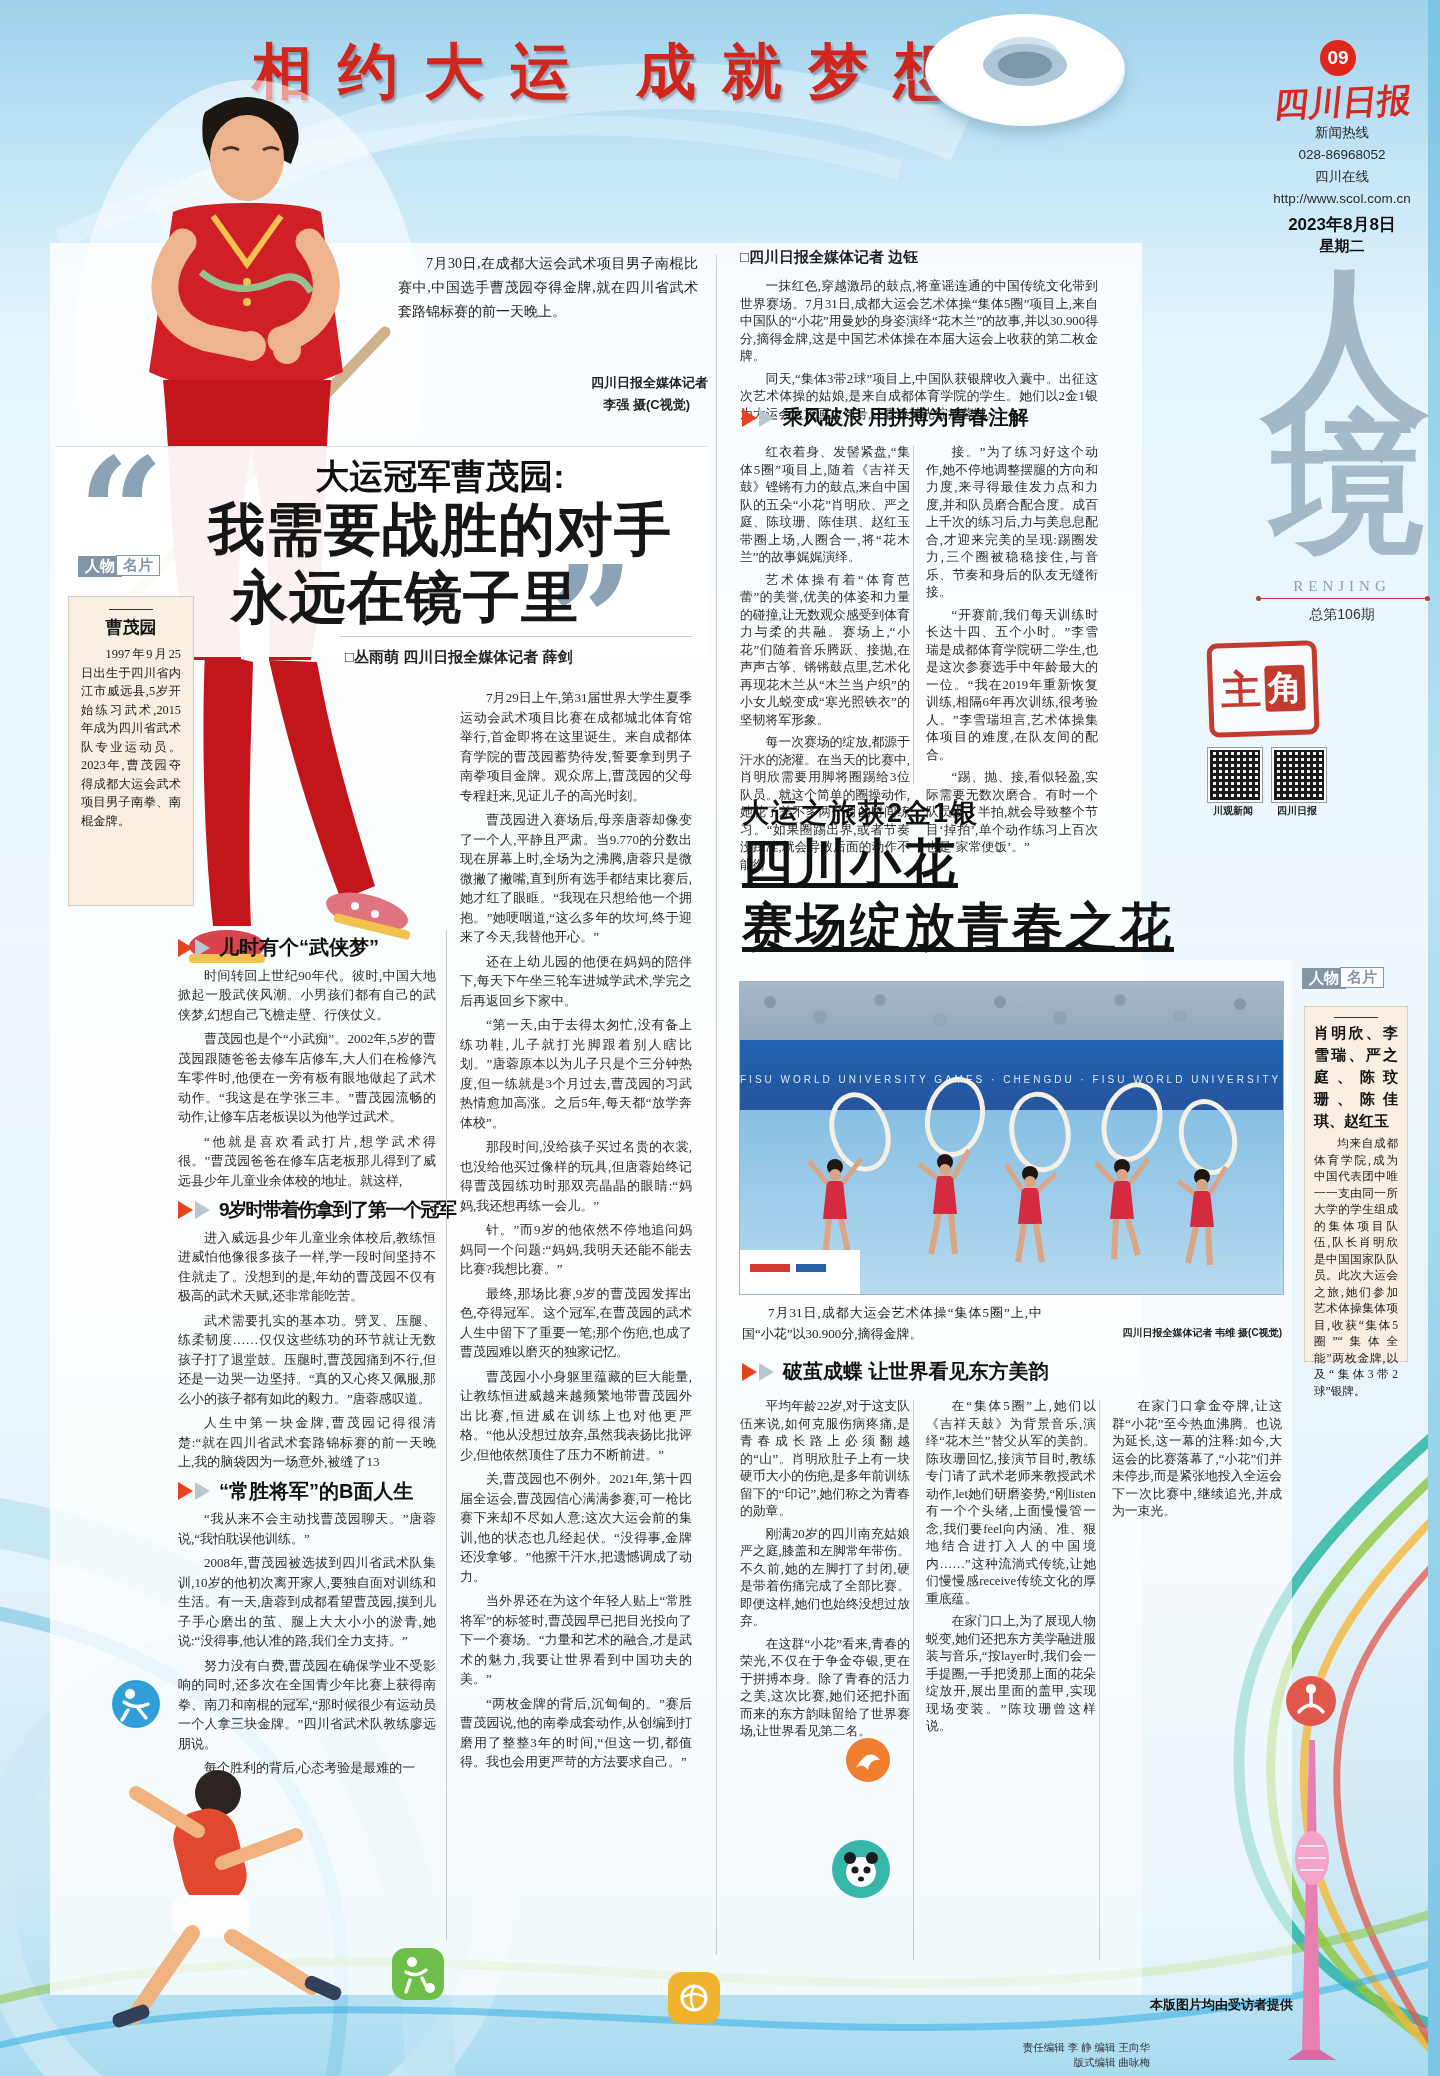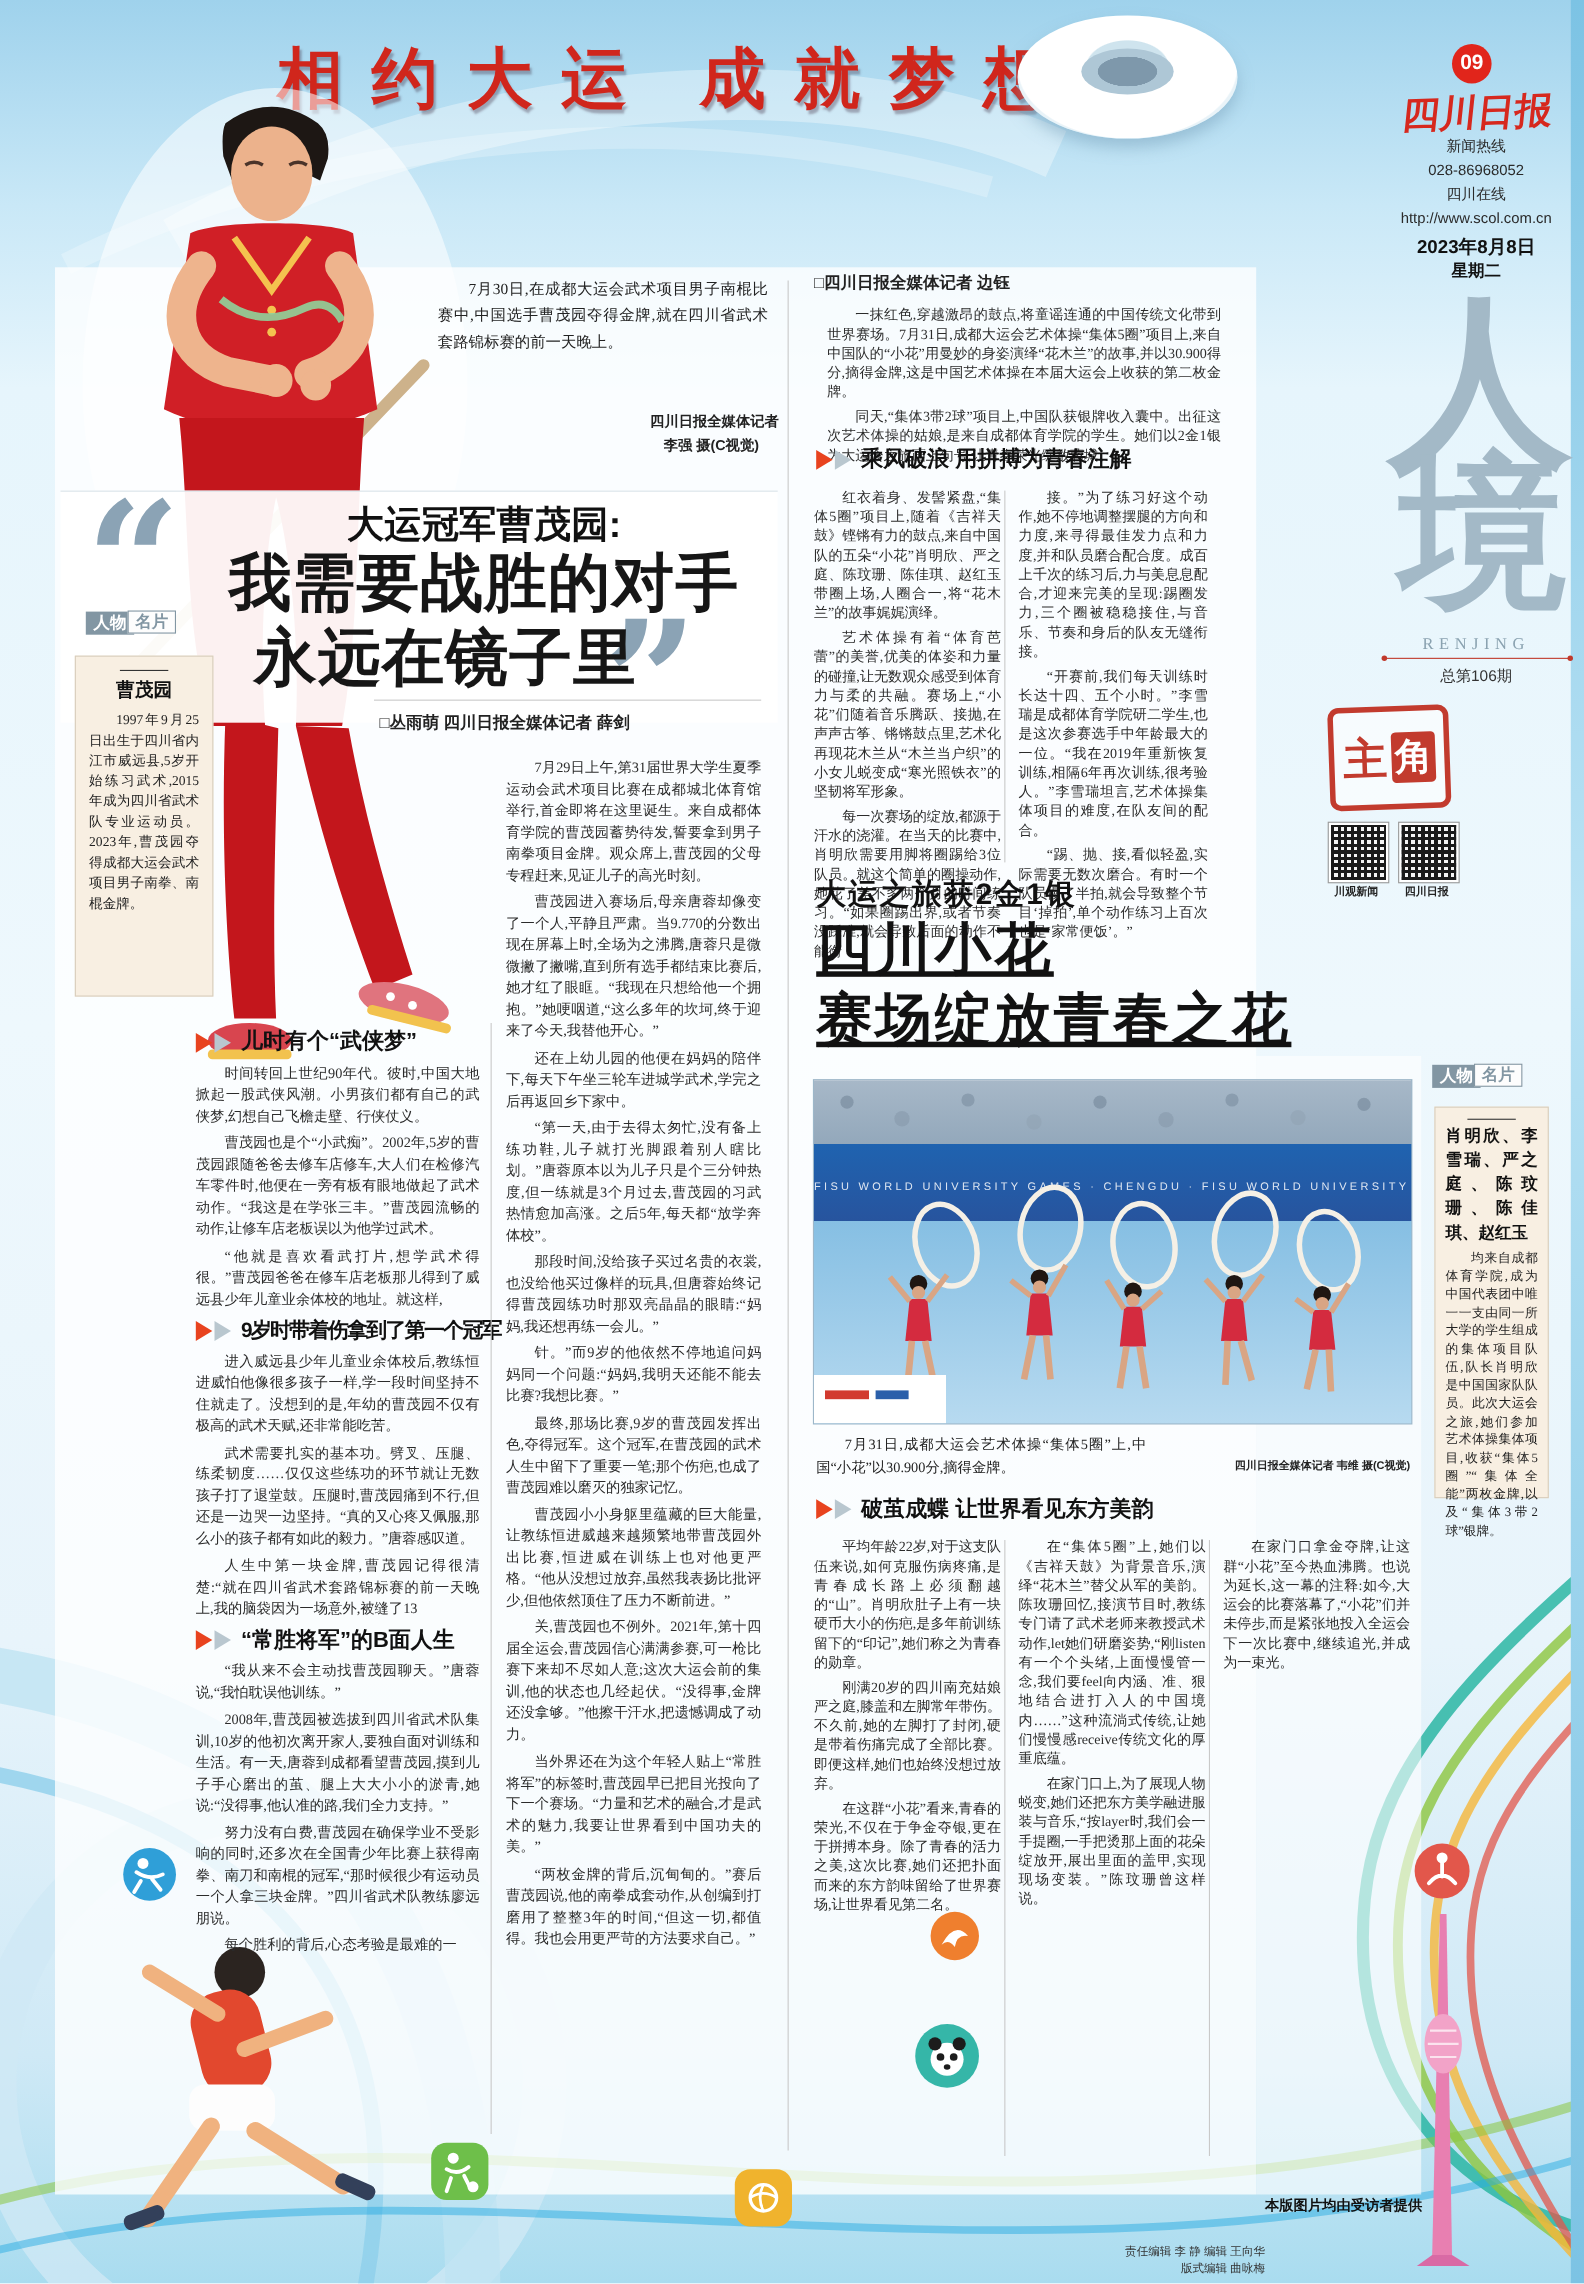--- a/index.html
+++ b/index.html
@@ -224,21 +224,21 @@
     <p class="p">“我从来不会主动找曹茂园聊天。”唐蓉说,“我怕耽误他训练。”</p>
     <p class="p">2008年,曹茂园被选拔到四川省武术队集训,10岁的他初次离开家人,要独自面对训练和生活。有一天,唐蓉到成都看望曹茂园,摸到儿子手心磨出的茧、腿上大大小小的淤青,她说:“没得事,他认准的路,我们全力支持。”</p>
     <p class="p">努力没有白费,曹茂园在确保学业不受影响的同时,还多次在全国青少年比赛上获得南拳、南刀和南棍的冠军,“那时候很少有运动员一个人拿三块金牌。”四川省武术队教练廖远朋说。</p>
     <p class="p">每个胜利的背后,心态考验是最难的一</p>
   </div>
 
   <div class="abs z2 rules" style="left:446px;top:930px;width:1px;height:1010px;"></div>
   <div class="abs z2 rules" style="left:716px;top:255px;width:1px;height:1700px;"></div>
 
   <div class="abs z2 byline" style="left:740px;top:248px;text-align:center;">□四川日报全媒体记者 边钰</div>
-  <div class="abs z2 rcol" style="left:740px;top:278px;width:358px;margin-left:12px;">
+  <div class="abs z2 rcol" style="left:740px;top:278px;width:358px;">
     <p class="p">一抹红色,穿越激昂的鼓点,将童谣连通的中国传统文化带到世界赛场。7月31日,成都大运会艺术体操“集体5圈”项目上,来自中国队的“小花”用曼妙的身姿演绎“花木兰”的故事,并以30.900得分,摘得金牌,这是中国艺术体操在本届大运会上收获的第二枚金牌。</p>
     <p class="p">同天,“集体3带2球”项目上,中国队获银牌收入囊中。出征这次艺术体操的姑娘,是来自成都体育学院的学生。她们以2金1银为大运会之旅画上句号,让青春荣光绽放蓉城。</p>
   </div>
   <div class="abs z2 subhead" style="left:742px;top:404px;margin:0;">
     <span class="tri"></span>
       <span class="tri gray"></span>
     <span class="t">乘风破浪 用拼搏为青春注解</span>
   </div>
   <div class="abs z2 rcol" style="left:740px;top:444px;width:170px;">
     <p class="p">红衣着身、发髻紧盘,“集体5圈”项目上,随着《吉祥天鼓》铿锵有力的鼓点,来自中国队的五朵“小花”肖明欣、严之庭、陈玟珊、陈佳琪、赵红玉带圈上场,人圈合一,将“花木兰”的故事娓娓演绎。</p>

